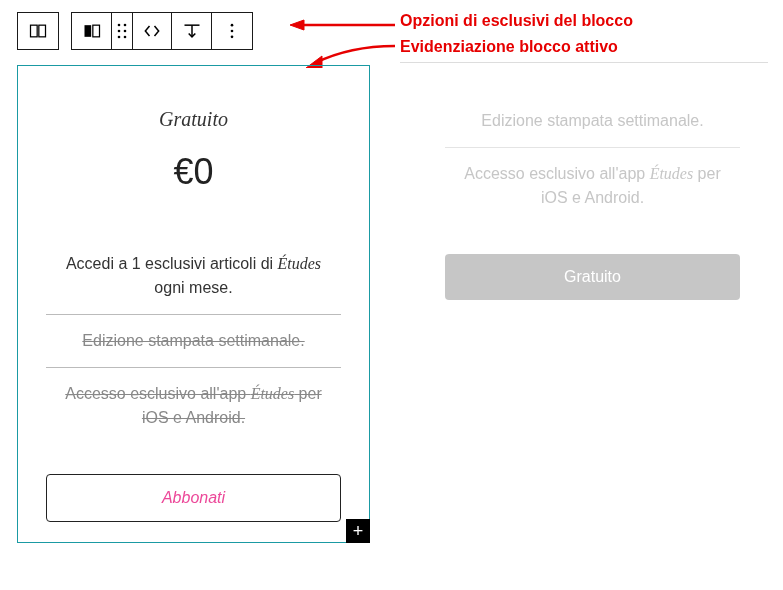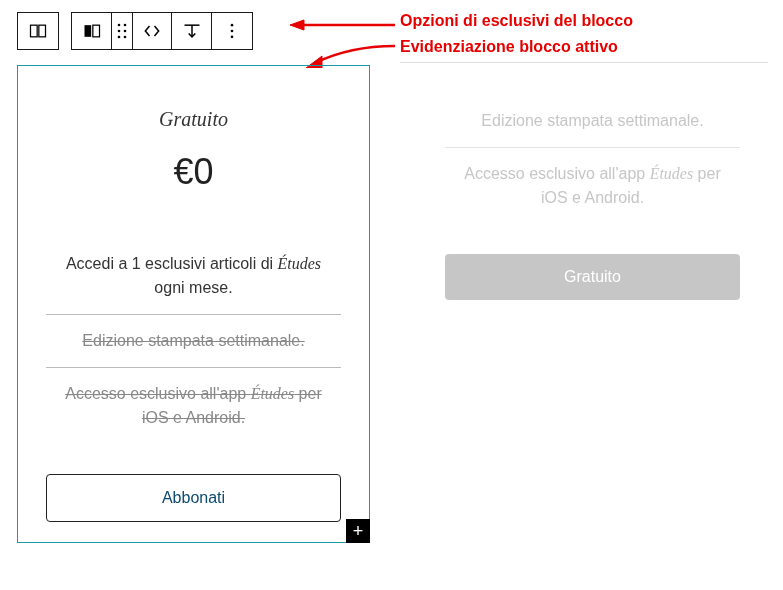--- a/index.html
+++ b/index.html
@@ -131,21 +131,22 @@
       width: 100%;
       padding: 14px;
       text-align: center;
       font-size: 16px;
       cursor: pointer;
       border-radius: 4px;
     }
     .cta.outline {
       border: 1px solid #222;
       background: #fff;
-      color: #0c4a6e;
+      color: #ec4899;
+      font-style: italic;
     }
     .cta.filled {
       border: none;
       background: #c6c6c6;
       color: #fff;
     }
 
     
     .card.dim .plan-name,
     .card.dim .plan-price,

